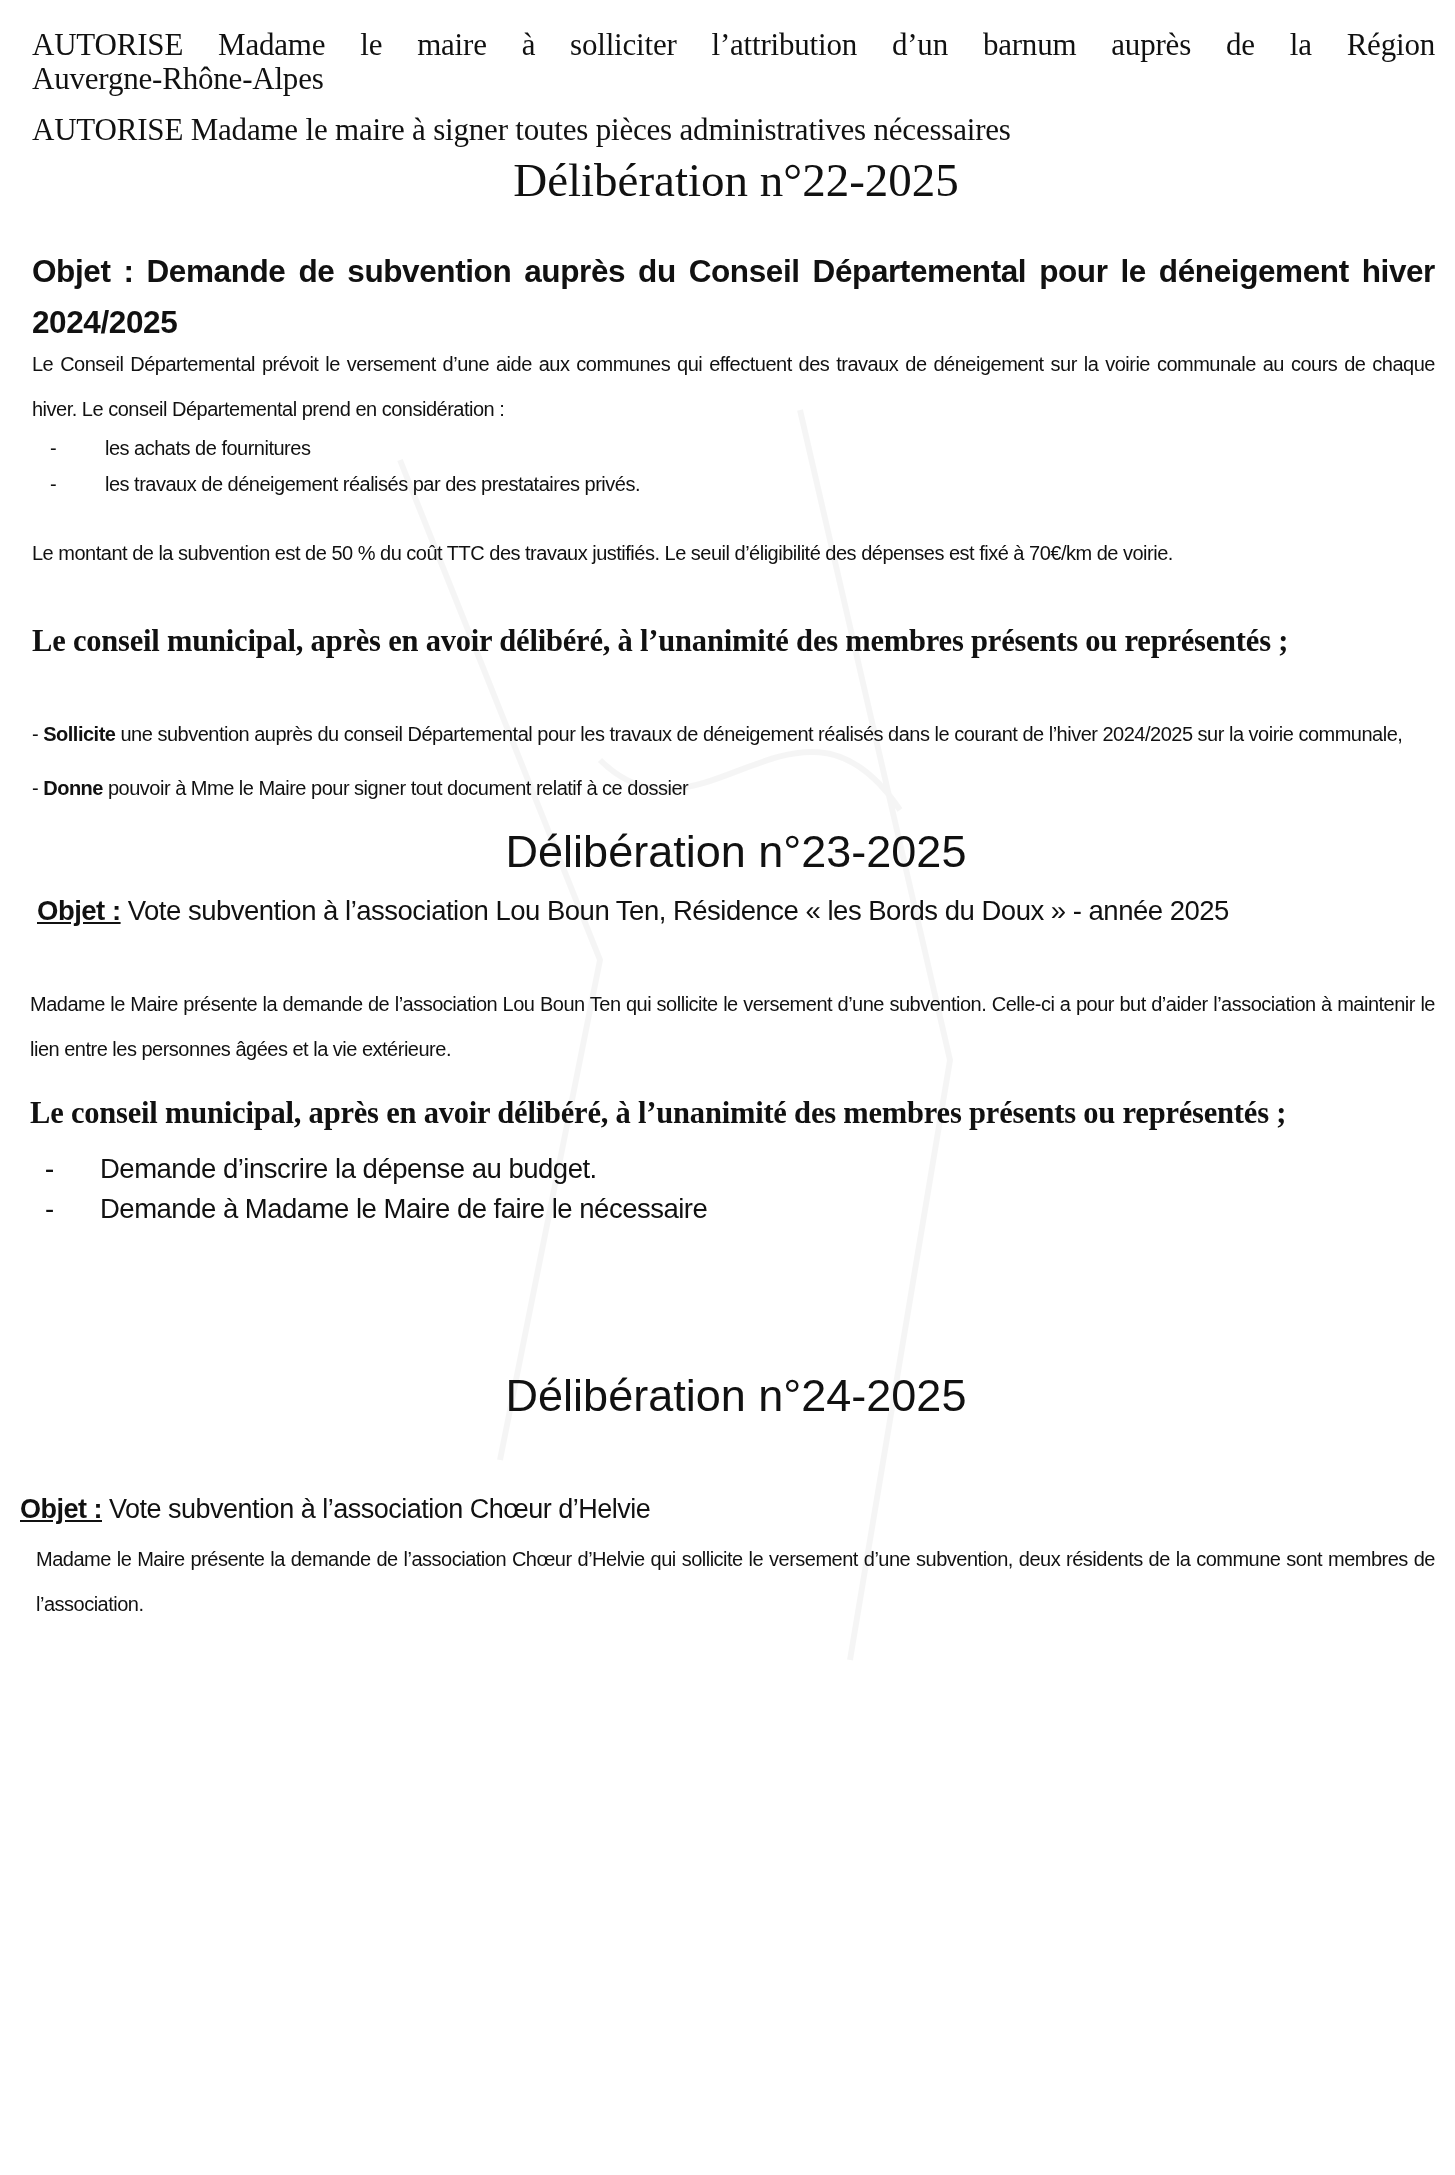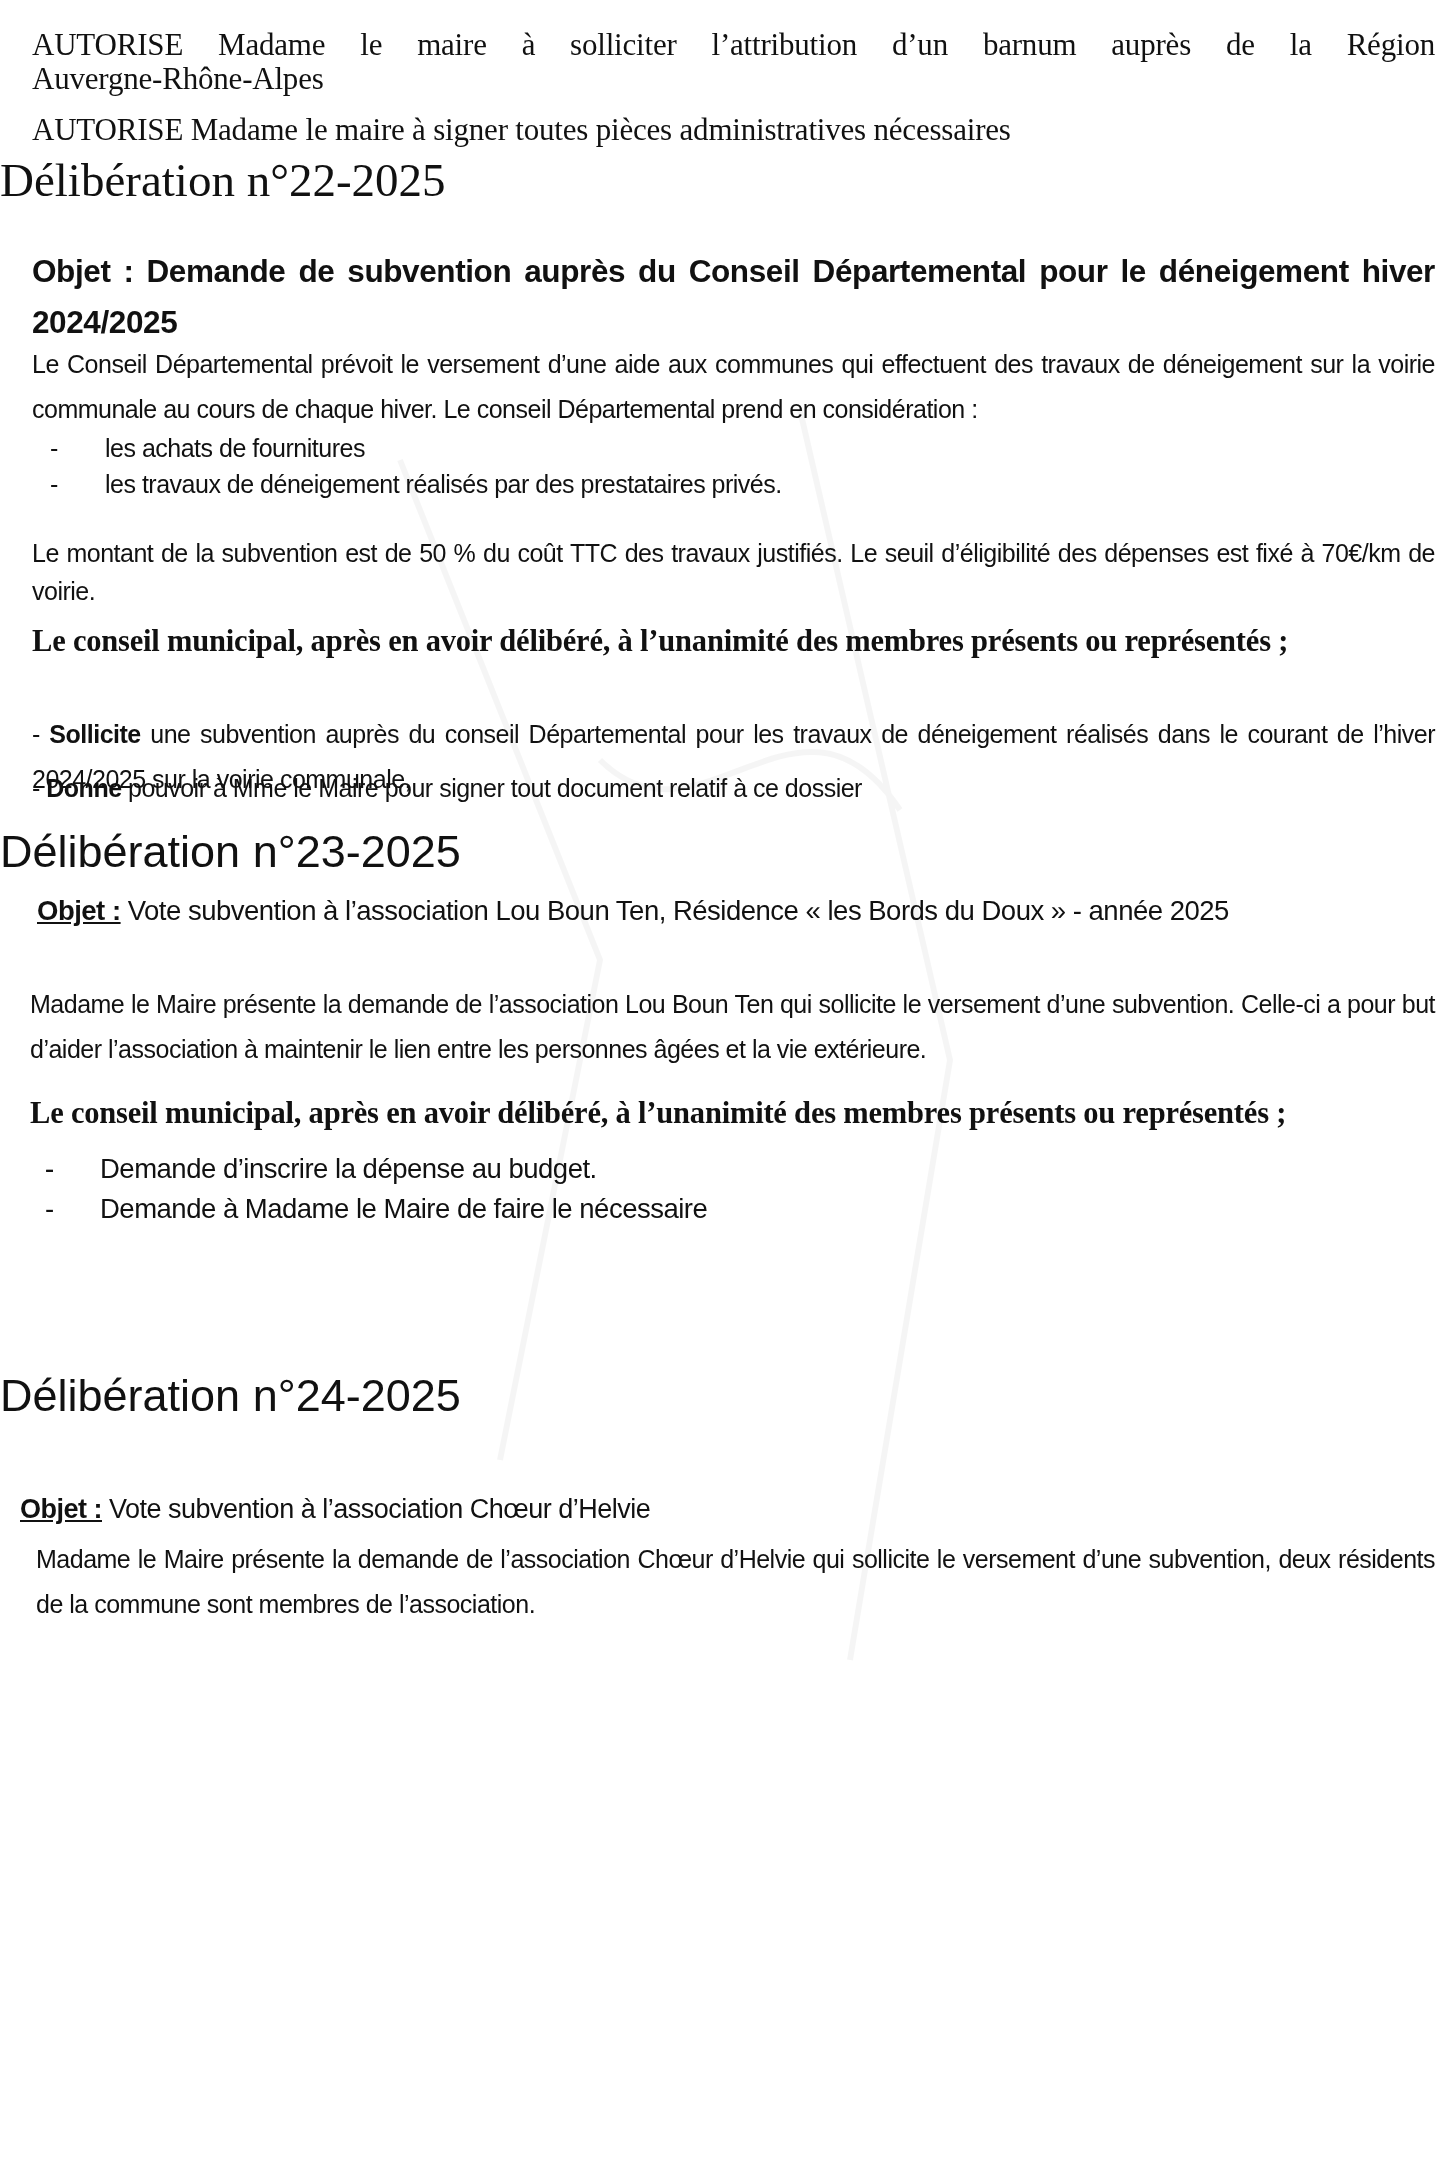--- a/index.html
+++ b/index.html
@@ -2,26 +2,26 @@
 <html><head>
 <meta charset="utf-8">
 <style>
   html, body { margin: 0; padding: 0; background: #ffffff; }
   body { width: 1455px; height: 2175px; position: relative; overflow: hidden; color: #111; }
   .serif { font-family: "Liberation Serif", "DejaVu Serif", serif; }
   .sans { font-family: "Liberation Sans", "DejaVu Sans", sans-serif; }
   .blk { position: absolute; left: 32px; right: 20px; margin: 0; }
   .j { text-align: justify; text-align-last: left; margin-top: 33px; }
   .jfull { text-align: justify; text-align-last: justify; }
-  .center { left: 0; right: 0; }
+  .center { text-align: center; left: 0; right: 0; padding-left: 17px; }
   .p-serif { font-size: 31px; line-height: 42px; letter-spacing: -0.2px; margin-top: 12px; }
   .h-serif { font-size: 47px; line-height: 56px; }
   .h-sans { font-size: 45px; line-height: 56px; font-weight: normal; }
   .obj-bold { font-size: 31.5px; line-height: 51px; font-weight: bold; letter-spacing: -0.4px; }
-  .p-sans { font-size: 25px; line-height: 45px; letter-spacing: -0.5px; }
+  .p-sans { font-size: 20px; line-height: 45px; letter-spacing: -0.5px; }
   .council { font-size: 30.5px; line-height: 40px; font-weight: bold; letter-spacing: -0.2px; }
   ul.dash { list-style: none; padding: 0; margin: 0; }
   ul.dash li { position: relative; padding-left: 0; }
   ul.dash li .bullet { position: absolute; left: -55px; }
   .u { text-decoration: underline; font-weight: bold; }
   b { font-weight: bold; }
   .watermark { position: absolute; left: 300px; top: 360px; width: 900px; height: 1500px; opacity: 0.035; pointer-events: none; }
 </style>
 </head>
 <body>

